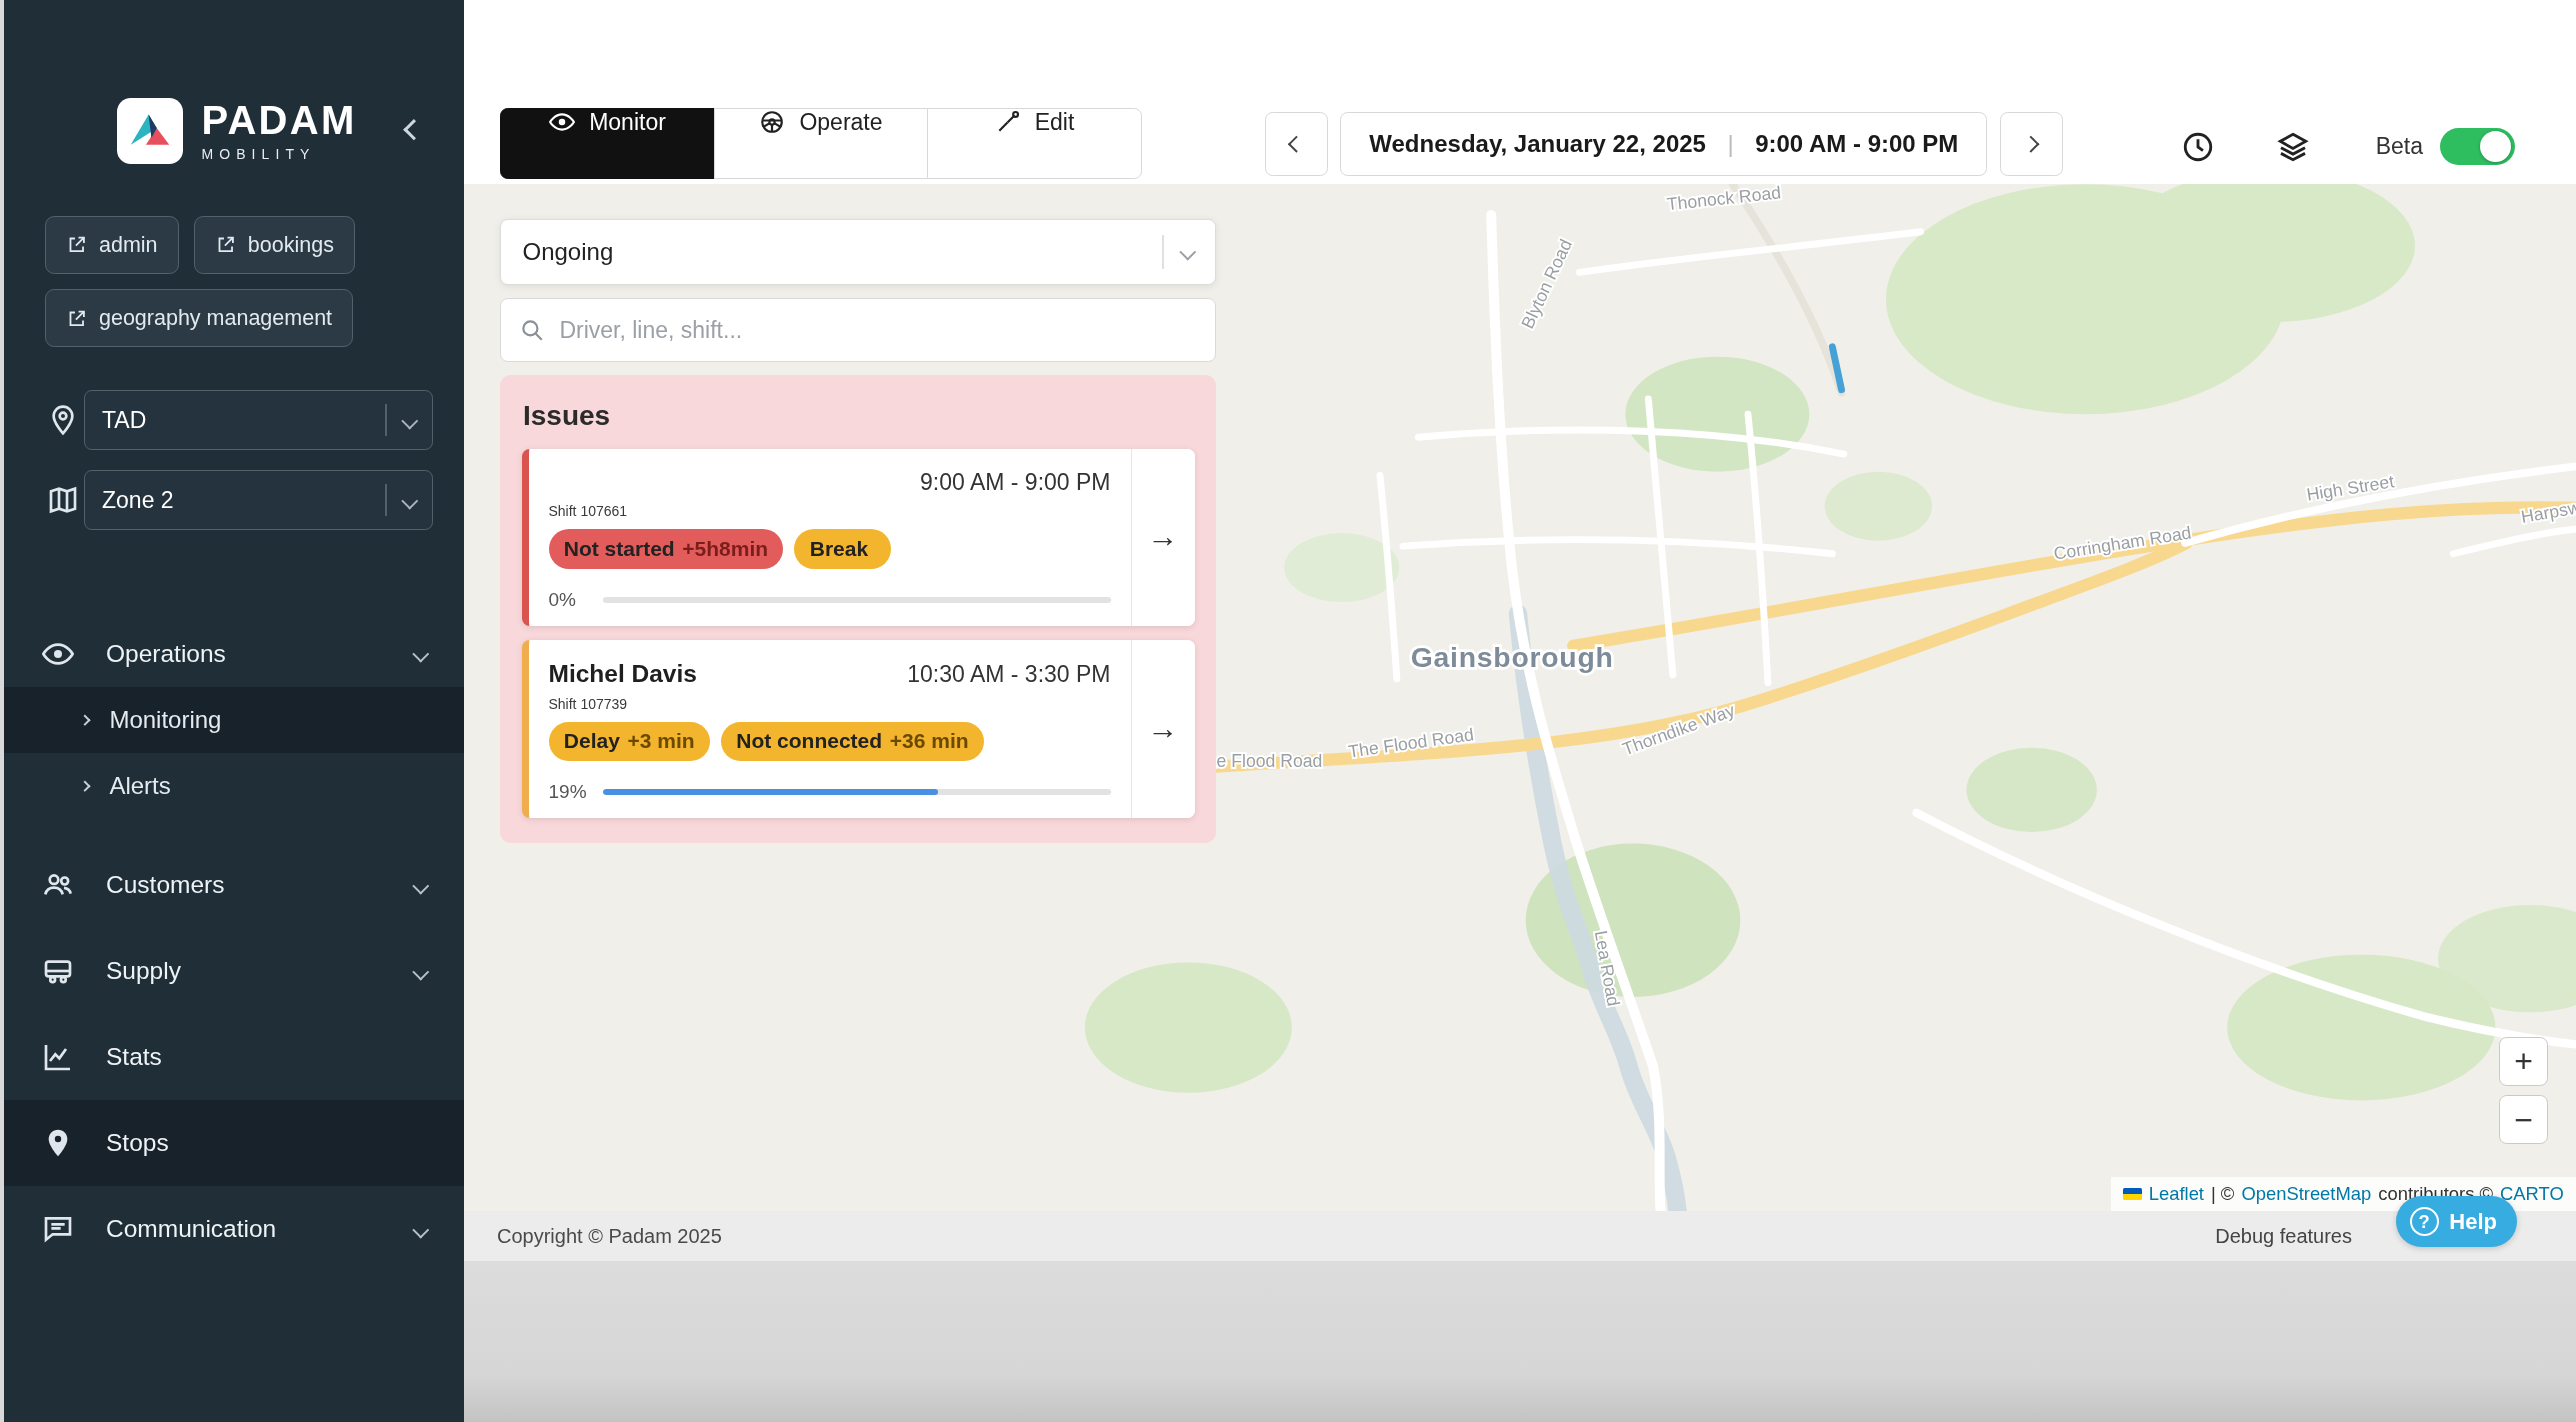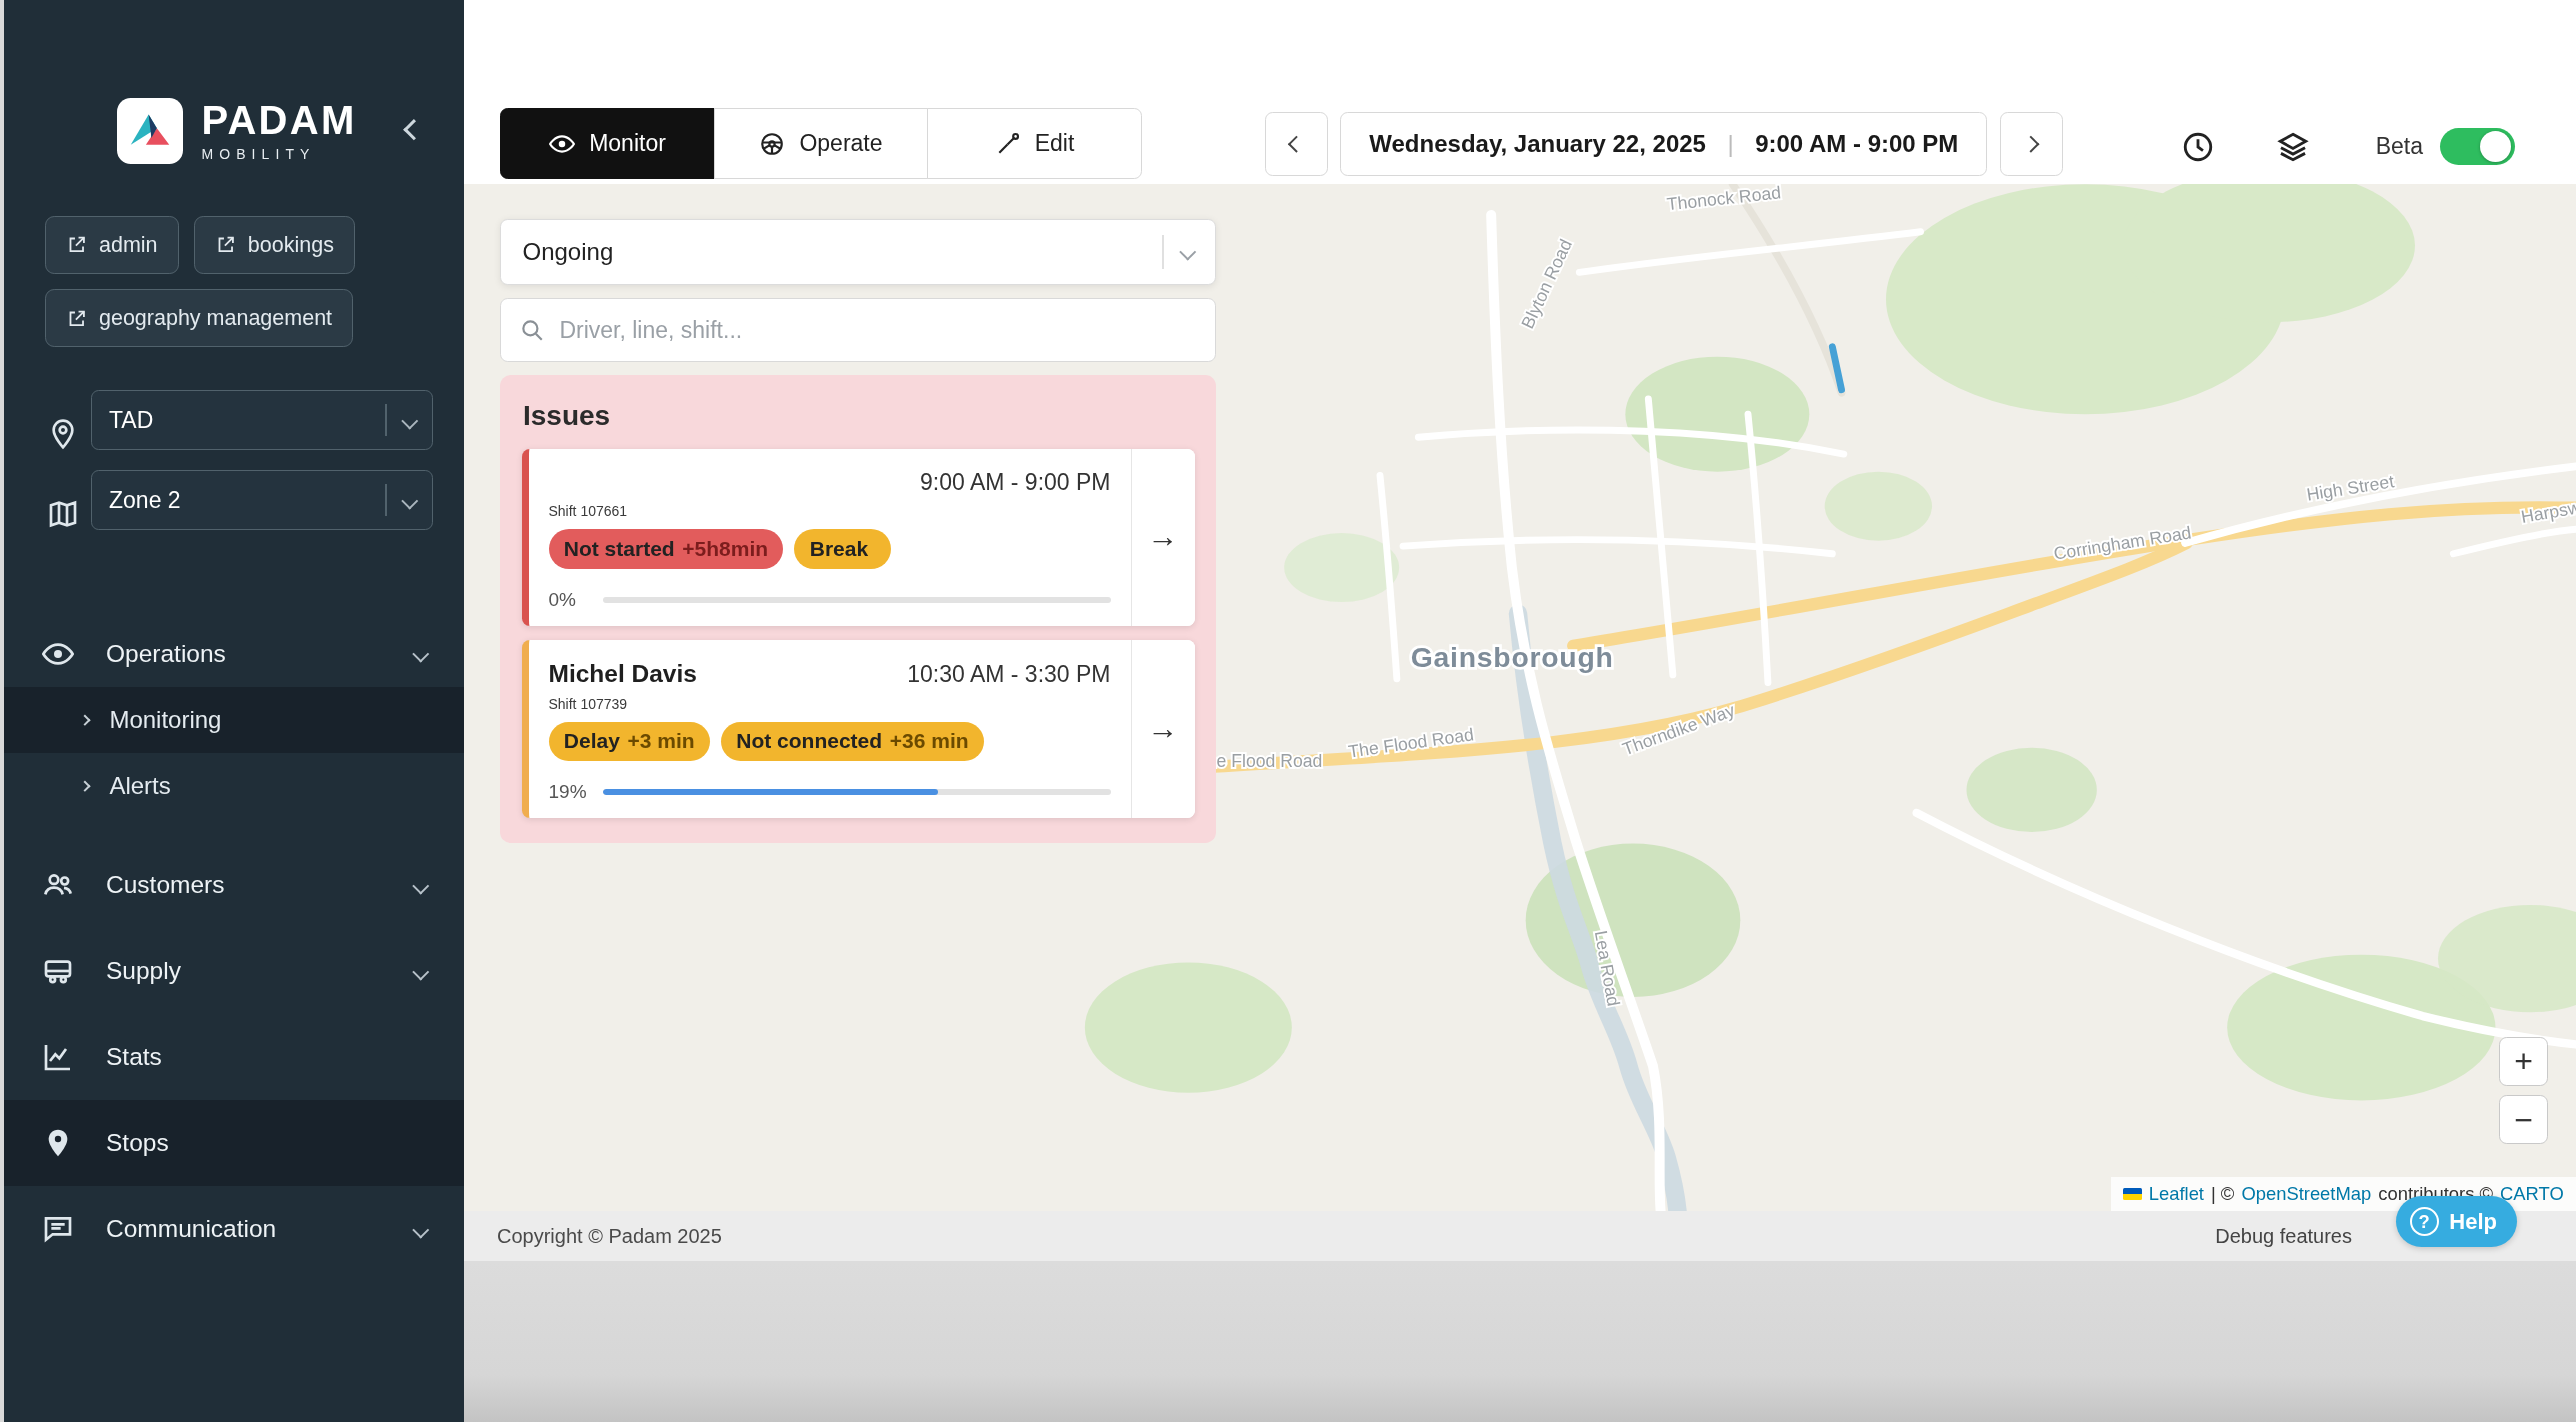--- a/index.html
+++ b/index.html
@@ -13,21 +13,21 @@
   .brand-text .brand-name{font-size:40px;font-weight:bold;color:#fff;letter-spacing:2.3px;line-height:1}
   .brand-text .brand-sub{font-size:14px;color:#e8eef2;letter-spacing:6.1px;margin-top:6.1px}
   .collapse-btn{margin-left:auto;background:none;border:none;color:#cdd7dd;cursor:pointer;padding:7.7px}
   .chev{display:inline-block;width:11.5px;height:11.5px;border-right:2.3px solid currentColor;border-bottom:2.3px solid currentColor;transform:rotate(45deg)}
   .chev.left{transform:rotate(135deg);width:15.3px;height:15.3px;border-width:3.1px}
   .chev.right{transform:rotate(-45deg)}
   .chev.small{width:8.4px;height:8.4px;border-width:2.3px}
   .shortcut-wrap{display:flex;flex-wrap:wrap;gap:15.3px;margin:52px 28px 0 41px}
   .sc-btn{display:inline-flex;align-items:center;gap:11.5px;height:58px;padding:0 20px;background:#2b3a45;border:1.5px solid #51626c;border-radius:9.2px;color:#e3eaef;font-size:21.5px;cursor:pointer;font-family:inherit}
   .sc-btn svg{width:21.5px;height:21.5px}
-  .selector-row{display:flex;align-items:flex-end;gap:12px;margin:43px 31px 0 43px}
+  .selector-row{display:flex;align-items:center;gap:5px;margin:43px 31px 0 43px}
   .selector-row + .selector-row{margin-top:20px}
   .selector-row > svg{width:32px;height:32px;flex:0 0 auto;color:#dfe7ec}
   .sel-box{flex:1;height:60px;background:#24333e;border:1.5px solid #51626c;border-radius:7.7px;display:flex;align-items:center;padding:0 17px;font-size:23px;color:#fff;cursor:pointer}
   .sel-box .sel-div{margin-left:auto;width:1.5px;height:32px;background:#51626c}
   .sel-box .chev{color:#aab6be;margin-left:17px}
   .nav{margin-top:90px}
   .nav-item{display:flex;align-items:center;height:67px;padding:0 38px;font-size:24.5px;color:#eef3f6;cursor:pointer}
   .nav-item.big{height:86px}
   .nav-item svg{width:32px;height:32px;margin-right:32px;color:#dfe7ec;flex:0 0 auto}
   .nav-item .chev{margin-left:auto;color:#b7c2ca}
@@ -164,21 +164,21 @@
       <span class="chev"></span>
     </div>
   </div>
 </div>
 
 <style>
   
   .main{position:absolute;left:460px;top:0;width:2116px;height:1423px;background:#fff}
   .header-band{position:absolute;left:0;top:0;width:100%;height:184px;background:#fff;z-index:5}
   .tabs{position:absolute;left:40px;top:108px;display:flex;z-index:25}
-  .tab{width:215px;height:71px;border:1.5px solid #d8d8d8;background:#fff;display:flex;align-items:center;justify-content:center;gap:14px;font-size:23px;color:#222;cursor:pointer;font-family:inherit;margin-left:-1.5px}
+  .tab{width:215px;height:71px;border:1.5px solid #d8d8d8;background:#fff;display:flex;align-items:flex-start;justify-content:center;gap:14px;font-size:23px;color:#222;cursor:pointer;font-family:inherit;margin-left:-1.5px}
   .tab:first-child{margin-left:0;border-radius:7.7px 0 0 7.7px}
   .tab:last-child{border-radius:0 7.7px 7.7px 0}
   .tab.active{background:var(--active_tab,#111);border-color:var(--active_tab,#111);color:#fff}
   .tab svg{width:26px;height:26px}
   .date-nav{position:absolute;left:805px;top:112px;display:flex;align-items:center;gap:12.3px;z-index:25}
   .nav-sq{width:63px;height:64px;background:#fff;border:1.5px solid #d8d8d8;border-radius:7.7px;display:flex;align-items:center;justify-content:center;color:#444;cursor:pointer}
   .date-pill{height:64px;background:#fff;border:1.5px solid #d8d8d8;border-radius:7.7px;display:flex;align-items:center;gap:21.5px;padding:0 28px;font-size:24px;font-weight:bold;color:#1a1a1a}
   .date-pill .sep{color:#bbb;font-weight:normal}
   .top-right{position:absolute;top:112px;right:61px;display:flex;align-items:center;height:69px;gap:31px;z-index:25}
   .icon-btn{width:64px;height:64px;background:none;border:none;display:flex;align-items:center;justify-content:center;color:#222;cursor:pointer}

